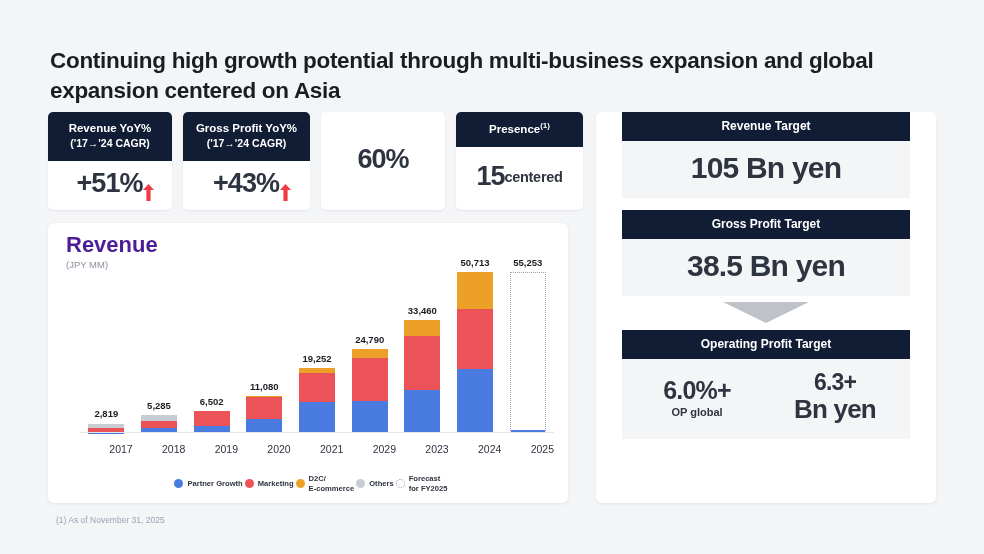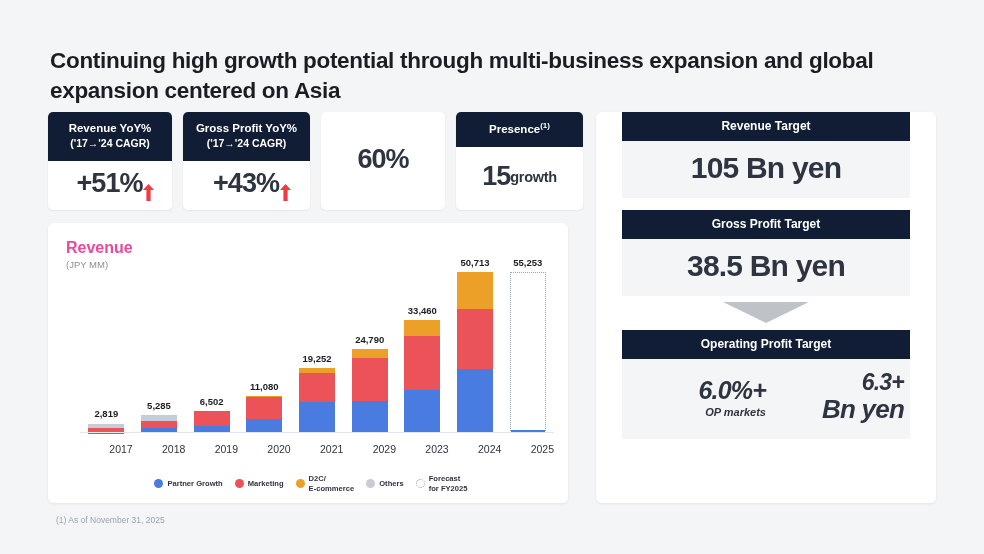--- a/index.html
+++ b/index.html
@@ -47,41 +47,41 @@
     margin-left: 1px; vertical-align: -2px;
   }
   .arrow-up svg { display: block; }
 
   
   .chart-panel {
     position: absolute; left: 48px; top: 223px; width: 520px; height: 280px;
     background: #FFFFFF; border-radius: 6px;
     box-shadow: 0 1px 3px rgba(20,30,60,.07);
   }
-  .chart-title { position: absolute; left: 18px; top: 16px; font-size: 16px; font-weight: bold; color: #ec4899; }
+  .chart-title { position: absolute; left: 18px; top: 9px; font-size: 22px; font-weight: bold; color: #4c1d95; }
   .chart-sub { position: absolute; left: 18px; top: 36px; font-size: 9.5px; color: #8A909C; }
 
   .plot { position: absolute; left: 20px; top: 16px; right: 10px; bottom: 46px; }
   .bars { position: absolute; left: 12px; right: 4px; bottom: 24px; top: 18px; display: flex; align-items: flex-end; }
   .bar-col { flex: 1; display: flex; flex-direction: column; align-items: center; justify-content: flex-end; height: 100%; }
   .bar-total { font-size: 9.5px; font-weight: bold; color: #1B1D23; margin-bottom: 4px; white-space: nowrap; text-align: right; }
   .bar-stack { width: 36px; display: flex; flex-direction: column-reverse; }
   .seg { width: 100%; }
   .bar-stack.forecast {
     border: 1.3px dotted #9AA3B2; background: #FFFFFF;
     display: flex; flex-direction: column-reverse;
   }
   .bar-stack.forecast .seg-line { width: 100%; height: 2px; background: #4A7BE0; }
   .axis-line { position: absolute; left: 12px; right: 4px; bottom: 24px; height: 1px; background: #E3E6EB; }
   .xlabels { position: absolute; left: 12px; right: 4px; bottom: 2px; display: flex; }
   .xlabel { flex: 1; text-align: right; font-size: 10.5px; color: #2E3440; }
 
   .legend {
     position: absolute; left: 20px; right: 14px; bottom: 10px;
-    display: flex; align-items: center; justify-content: center; gap: 12px;
+    display: flex; align-items: center; justify-content: center; gap: 2px;
   }
   .leg-item { display: flex; align-items: center; gap: 4px; }
   .leg-dot { width: 9px; height: 9px; border-radius: 50%; flex: none; }
   .leg-dot.hollow { background: #FFFFFF; border: 1.3px dotted #9AA3B2; }
   .leg-label { font-size: 7.6px; font-weight: bold; color: #2E3440; line-height: 1.25; }
 
   
   .right-panel {
     position: absolute; left: 596px; top: 112px; width: 340px; height: 391px;
     background: #FFFFFF; border-radius: 6px;
@@ -96,21 +96,21 @@
   .target-body {
     background: #F4F5F7; text-align: center;
     padding: 10px 4px 13px;
     font-size: 30px; font-weight: bold; color: #2E3440; letter-spacing: -0.8px;
   }
   .arrow-down { display: flex; justify-content: center; padding: 6px 0 7px; }
   .op-body {
     background: #F4F5F7; display: flex; align-items: center;
     padding: 11px 6px 14px;
   }
-  .op-col { flex: 1; text-align: right; font-style: italic; }
+  .op-col { flex: 1; text-align: center; }
   .op-big { font-size: 25px; font-weight: bold; color: #2E3440; letter-spacing: -0.8px; line-height: 1.1; }
   .op-small { font-size: 11px; font-weight: bold; color: #2E3440; margin-top: 2px; }
   .op-col2 .op-big { font-size: 23px; }
   .op-col2 .op-big2 { font-size: 26px; font-weight: bold; color: #2E3440; letter-spacing: -0.8px; line-height: 1.15; }
 
   
   .footnote {
     position: absolute; left: 56px; top: 515px;
     font-size: 8.5px; color: #9AA3B2;
   }
@@ -159,21 +159,21 @@
         <span class="kpi-val">60%</span>
       </div>
     </div>
 
     <div class="kpi-card w4">
       <div class="kpi-head">
         <span>Presence</span><span class="sup">(1)</span>
       </div>
       <div class="kpi-body">
         <span class="kpi-val">15</span>
-          <span class="kpi-unit">growth</span>
+          <span class="kpi-unit">centered</span>
       </div>
     </div>
 
   </div>
 
   <div class="chart-panel">
     <div class="chart-title">Revenue</div>
     <div class="chart-sub">(JPY MM)</div>
 
     <div class="plot">
@@ -302,21 +302,21 @@
       <svg width="86" height="21" viewBox="0 0 86 21">
           <polygon points="0,0 86,0 43,21" fill="#BFC3C9"></polygon>
         </svg>
     </div>
 
     <div class="target-block">
       <div class="target-head">Operating Profit Target</div>
       <div class="op-body">
         <div class="op-col">
           <div class="op-big">6.0%+</div>
-          <div class="op-small">OP markets</div>
+          <div class="op-small">OP global</div>
         </div>
         <div class="op-col op-col2">
           <div class="op-big">6.3+</div>
           <div class="op-big2">Bn yen</div>
         </div>
       </div>
     </div>
   </div>
 
   <div class="footnote">(1) As of November 31, 2025</div>

